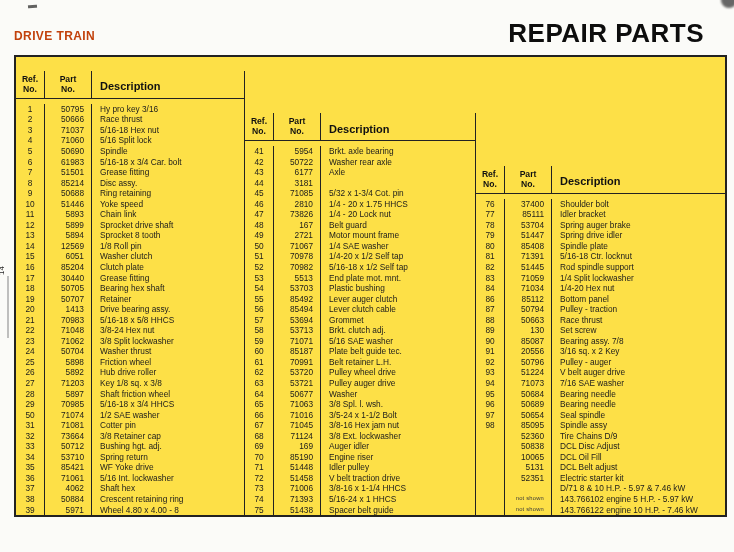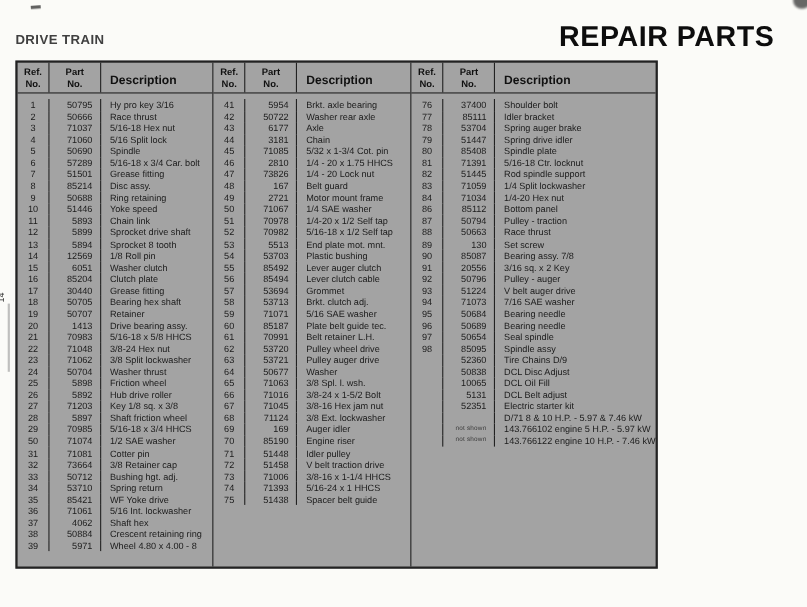--- a/index.html
+++ b/index.html
@@ -7,33 +7,34 @@
     width:734px;height:552px;
     background:#fbfbf8;
     font-family:"Liberation Sans",sans-serif;
     color:#1b1b1b;
     position:relative;
     overflow:hidden;
     -webkit-font-smoothing:antialiased;
   }
   .section-title{
     position:absolute;left:14px;top:29px;
-    font-size:12px;font-weight:bold;letter-spacing:.4px;color:#404040;
+    font-size:12px;font-weight:bold;letter-spacing:.4px;color:#c2410c;
   }
   .page-title{
     position:absolute;right:30px;top:18px;
     font-size:26px;font-weight:bold;letter-spacing:.5px;color:#0d0d0d;
   }
   .parts-table{
     position:absolute;left:14px;top:55px;
-    width:584px;height:462px;
+    width:713px;height:462px;
     border:2px solid #222;
     box-sizing:border-box;
     display:flex;
-    background:#a3a3a3;
+    background:#fde047;
+    align-items:flex-end;
   }
   .group{display:flex;flex-direction:column;box-sizing:border-box;}
   .group.g1{width:229px;border-right:1px solid #222;}
   .group.g2{width:231px;border-right:1px solid #222;}
   .group.g3{flex:1;}
   .ghead{
     display:grid;grid-template-columns:29px 47px 1fr;
     height:28px;border-bottom:1px solid #222;box-sizing:border-box;
   }
   .ghead .hcell{
@@ -161,21 +162,21 @@
           </div>
           <div class="cell desc">
             <span>Spindle</span>
           </div>
         </div>
         <div class="row">
           <div class="cell ref">
             <span>6</span>
           </div>
           <div class="cell part">
-            <span>57289</span>
+            <span>61983</span>
           </div>
           <div class="cell desc">
             <span>5/16-18 x 3/4 Car. bolt</span>
           </div>
         </div>
         <div class="row">
           <div class="cell ref">
             <span>7</span>
           </div>
           <div class="cell part">
@@ -588,23 +589,20 @@
             <span>Axle</span>
           </div>
         </div>
         <div class="row">
           <div class="cell ref">
             <span>44</span>
           </div>
           <div class="cell part">
             <span>3181</span>
           </div>
-          <div class="cell desc">
-            <span>Chain</span>
-          </div>
         </div>
         <div class="row">
           <div class="cell ref">
             <span>45</span>
           </div>
           <div class="cell part">
             <span>71085</span>
           </div>
           <div class="cell desc">
             <span>5/32 x 1-3/4 Cot. pin</span>
@@ -831,21 +829,21 @@
           </div>
         </div>
         <div class="row">
           <div class="cell ref">
             <span>66</span>
           </div>
           <div class="cell part">
             <span>71016</span>
           </div>
           <div class="cell desc">
-            <span>3/8-24 x 1-5/2 Bolt</span>
+            <span>3/5-24 x 1-1/2 Bolt</span>
           </div>
         </div>
         <div class="row">
           <div class="cell ref">
             <span>67</span>
           </div>
           <div class="cell part">
             <span>71045</span>
           </div>
           <div class="cell desc">

